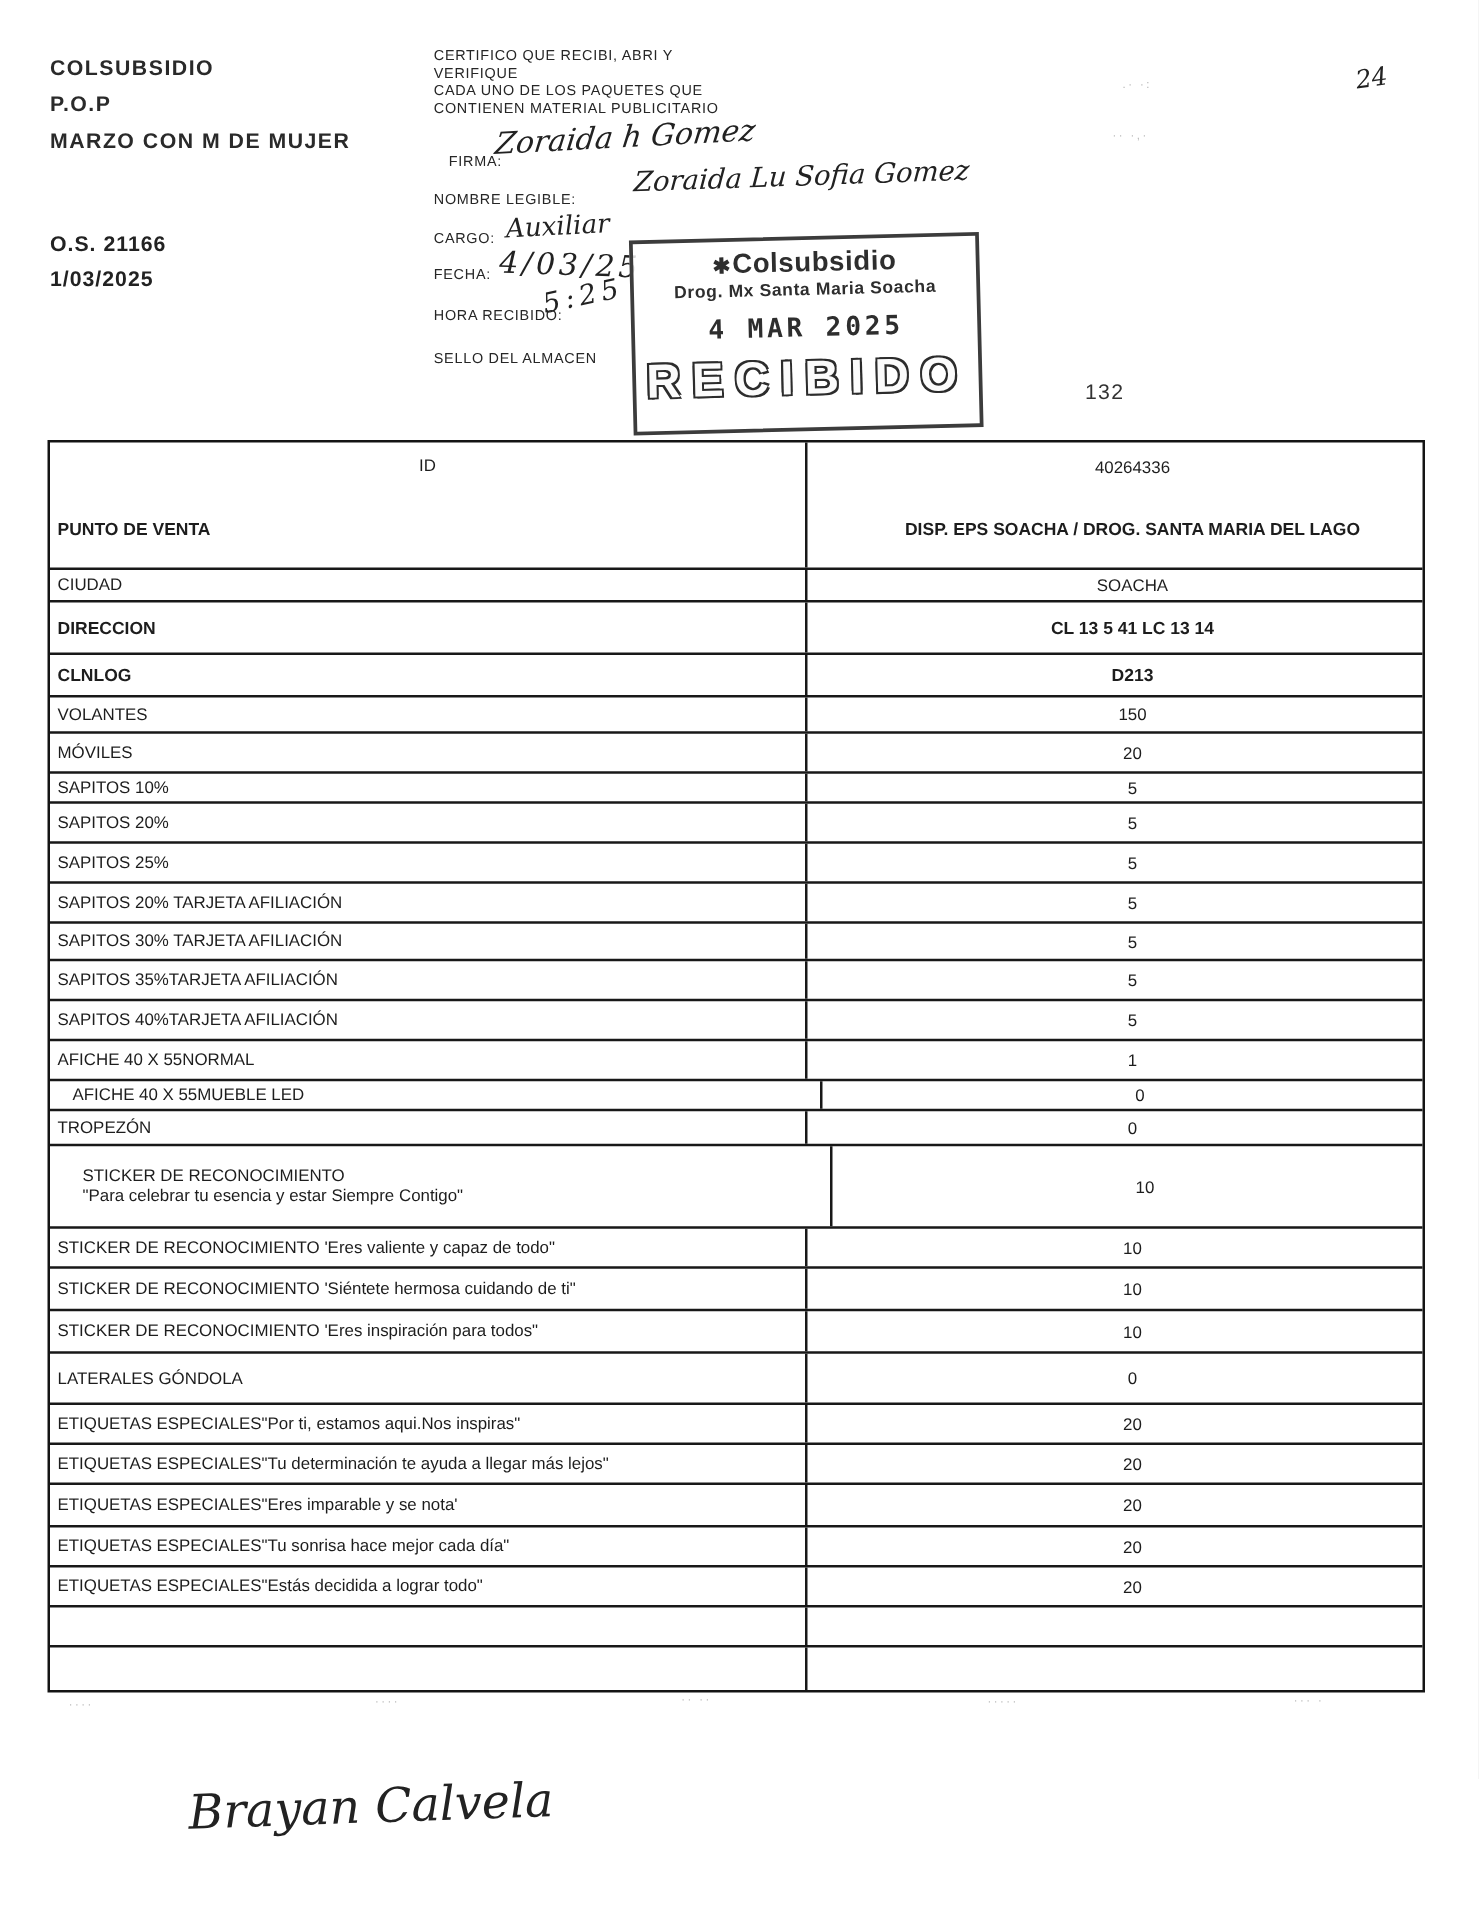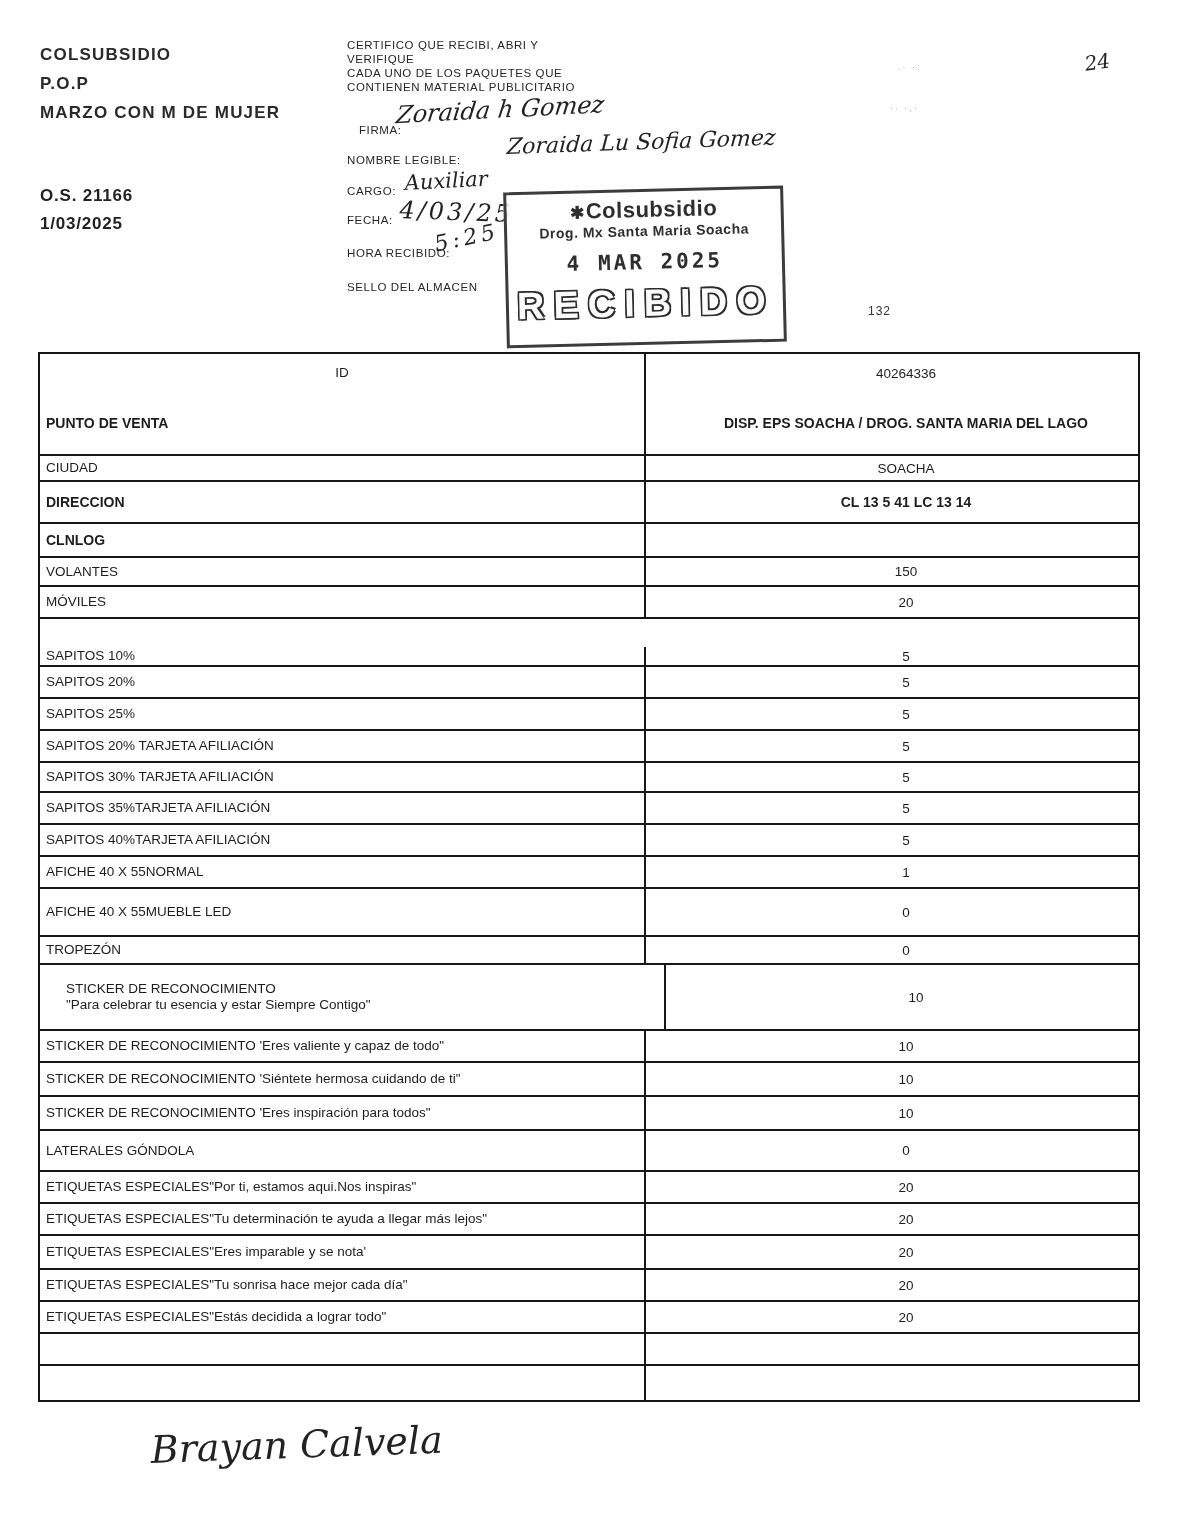--- a/index.html
+++ b/index.html
@@ -38,21 +38,21 @@
     display:flex; flex-direction:column; align-items:center; color:#2e2e2e;}
   .stamp-brand{margin-top:5px; font-weight:700; font-size:22px; letter-spacing:0.5px;}
   .stamp-logo{font-size:17px; margin-right:1px;}
   .stamp-loc{font-weight:700; font-size:14px; letter-spacing:0.5px; margin-top:0px;}
   .stamp-date{font-family:"DejaVu Sans Mono", monospace; font-weight:700; font-size:21px;
     letter-spacing:3px; margin-top:11px;}
   .stamp-status{margin-top:8px; font-weight:700; font-size:38px; letter-spacing:9px;
     color:#fbfbfb;
     text-shadow:-1.6px -1.6px 0 #2c2c2c, 1.6px -1.6px 0 #2c2c2c,
                 -1.6px 1.6px 0 #2c2c2c, 1.6px 1.6px 0 #2c2c2c, 0 0 1px #2c2c2c;}
-  .doc-number{position:absolute; left:868px; top:304px; font-size:12px; letter-spacing:1px; color:#333;}
+  .doc-number{position:absolute; left:868px; top:304px; font-size:17px; letter-spacing:1px; color:#333;}
   
   .dtable{position:absolute; left:38px; top:352px; width:1102px;
     border:2.5px solid #141414; box-sizing:border-box; background:#fff;}
   .trow{display:flex; border-top:2.5px solid #181818; box-sizing:border-box; font-size:13.5px;}
   .trow:first-child{border-top:none;}
   .tlabel{width:606px; border-right:2px solid #181818; box-sizing:border-box;
     display:flex; flex-direction:column; justify-content:center; padding:1px 6px; line-height:16px;}
   .tvalue{flex:1; display:flex; align-items:center; justify-content:center; text-align:center; padding:1px 8px; line-height:15px;margin-left:28px;}
   .trow.bold{font-weight:700; font-size:14px;}
   .thead{height:38px;}
@@ -138,34 +138,35 @@
         <div class="trow bold" style="height: 42px;">
           <div class="tlabel">
             <div>DIRECCION</div>
           </div>
           <div class="tvalue">CL 13 5 41 LC 13 14</div>
         </div>
         <div class="trow bold" style="height: 34px;">
           <div class="tlabel">
             <div>CLNLOG</div>
           </div>
+          <div class="tvalue">D213</div>
         </div>
         <div class="trow" style="height: 29px;">
           <div class="tlabel">
             <div>VOLANTES</div>
           </div>
           <div class="tvalue">150</div>
         </div>
         <div class="trow" style="height: 32px;">
           <div class="tlabel">
             <div>MÓVILES</div>
           </div>
           <div class="tvalue">20</div>
         </div>
-        <div class="trow" style="height: 48px; align-items: flex-end;">
+        <div class="trow" style="height: 24px;">
           <div class="tlabel">
             <div>SAPITOS 10%</div>
           </div>
           <div class="tvalue">5</div>
         </div>
         <div class="trow" style="height: 32px;">
           <div class="tlabel">
             <div>SAPITOS 20%</div>
           </div>
           <div class="tvalue">5</div>
@@ -199,21 +200,21 @@
             <div>SAPITOS 40%TARJETA AFILIACIÓN</div>
           </div>
           <div class="tvalue">5</div>
         </div>
         <div class="trow" style="height: 32px;">
           <div class="tlabel">
             <div>AFICHE 40 X 55NORMAL</div>
           </div>
           <div class="tvalue">1</div>
         </div>
-        <div class="trow" style="height: 48px;">
+        <div class="trow" style="height: 24px; padding-left: 12px;">
           <div class="tlabel">
             <div>AFICHE 40 X 55MUEBLE LED</div>
           </div>
           <div class="tvalue">0</div>
         </div>
         <div class="trow" style="height: 28px;">
           <div class="tlabel">
             <div>TROPEZÓN</div>
           </div>
           <div class="tvalue">0</div>

